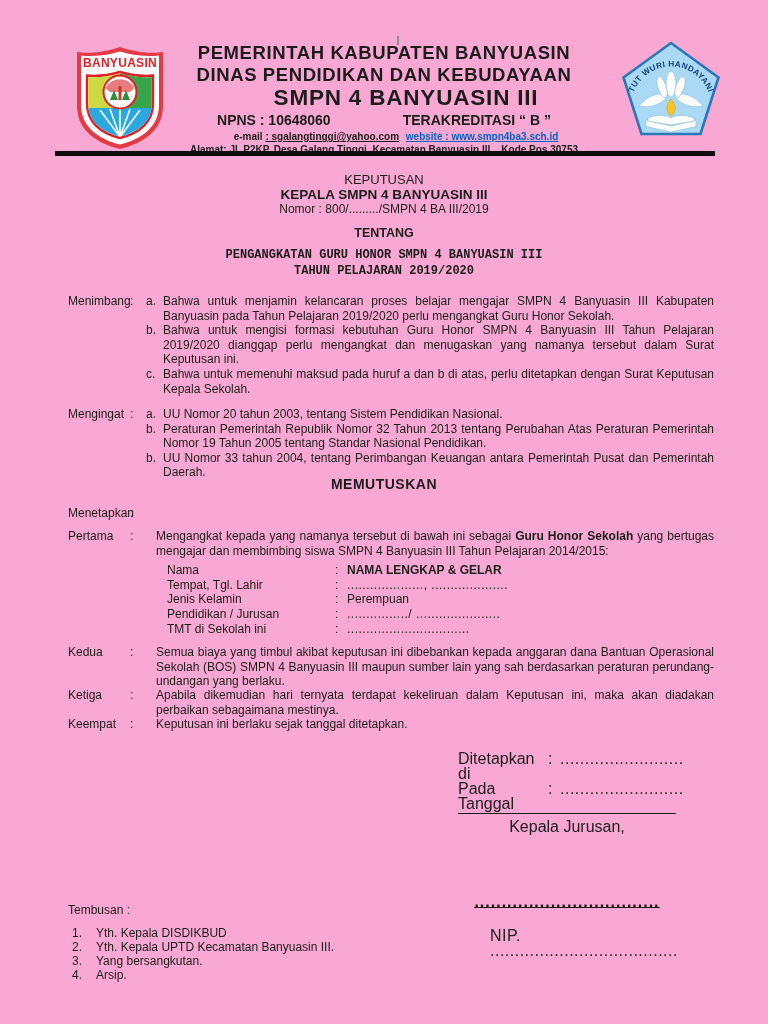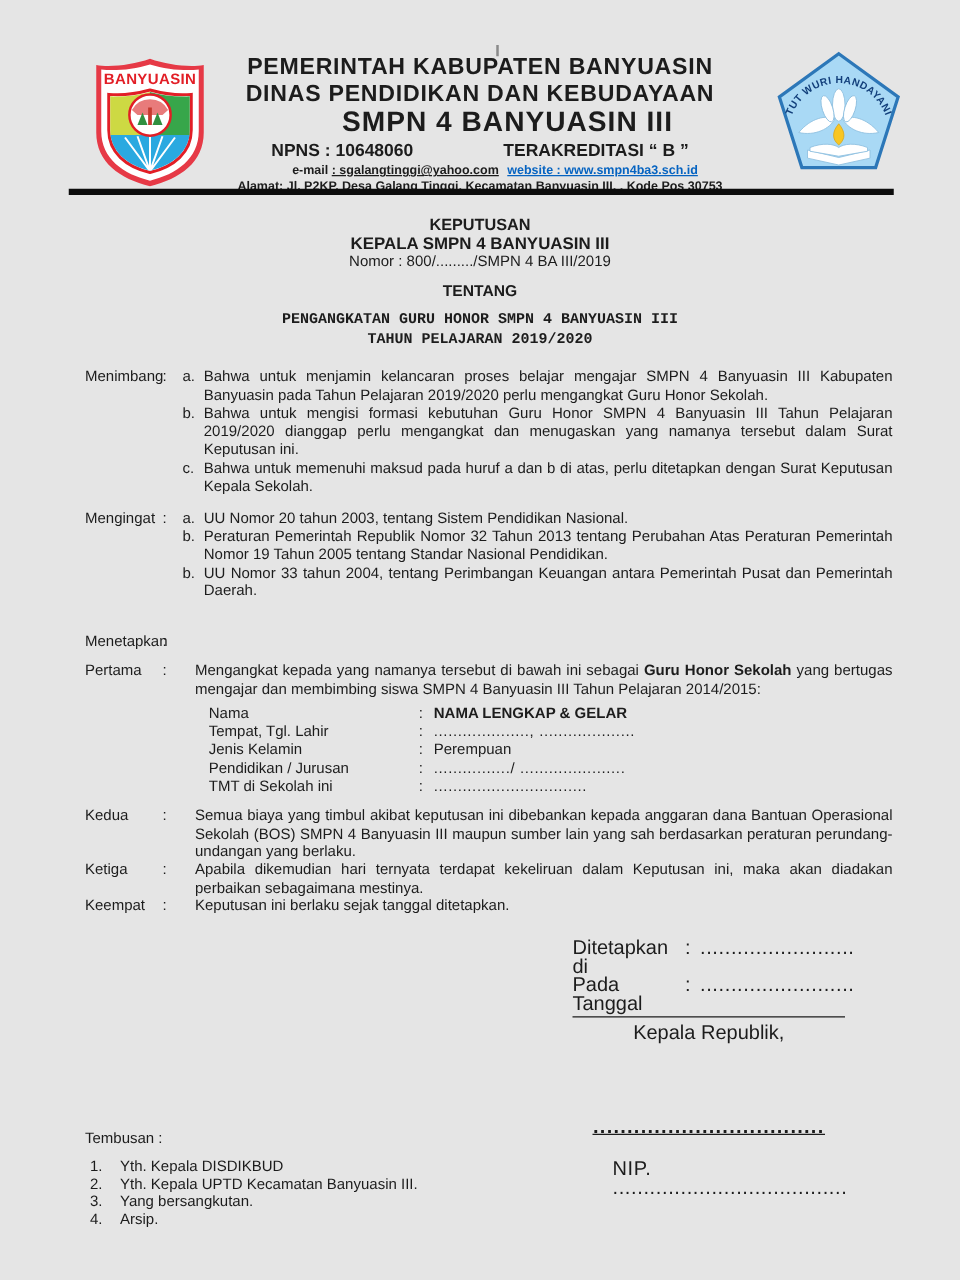--- a/index.html
+++ b/index.html
@@ -1,37 +1,37 @@
 <!DOCTYPE html>
 <html><head>
 <meta charset="utf-8">
 <style>
   * { margin:0; padding:0; box-sizing:border-box; }
   html,body { width:768px; height:1024px; background:#ffffff; }
   body { font-family:"Liberation Sans", sans-serif; color:#1c1c1c; }
-  .page { position:relative; width:768px; height:1024px; background:#e5e5e5; overflow:hidden; }
+  .page { position:relative; width:768px; height:1024px; background:#f9a8d4; overflow:hidden; }
 
   
   .header { position:absolute; top:42px; left:0; width:768px; text-align:center; }
   .logo-left  { position:absolute; left:74px;  top:4px; }
   .logo-right { position:absolute; right:46px; top:-2px; }
   .h-line1, .h-line2 { font-size:18.5px; font-weight:bold; letter-spacing:0.6px; line-height:21.5px; }
   .h-line3 { font-size:22.5px; font-weight:bold; letter-spacing:0.8px; line-height:24px; margin-top:1px;margin-left:44px; }
   .h-npsn-row { display:flex; justify-content:center; gap:72px; font-size:14px; font-weight:bold; margin-top:2px; line-height:16px; }
   .h-email-row { font-size:10px; font-weight:bold; margin-top:3px; line-height:12px; }
   .h-email-label { text-decoration:none;padding-left:24px; }
   .h-email-link { text-decoration:underline; color:#1c1c1c; }
   .h-site-link { text-decoration:underline; color:#0563C1; margin-left:4px; }
   .h-alamat { font-size:10px; font-weight:bold; text-decoration:underline; line-height:12px; margin-top:1px; }
   .rule { position:absolute; top:151px; left:55px; width:660px; height:5px; background:#0d0d0d; }
   .stray-mark { position:absolute; left:397px; top:36px; width:1.5px; height:9px; background:#8a8a8a; }
 
   
   .titleblock { position:absolute; top:172px; left:0; width:768px; text-align:center; }
-  .t-keputusan { font-size:13px; font-weight:bold; line-height:15px; }
+  .t-keputusan { font-size:13px; font-weight:normal; line-height:15px; }
   .t-kepala { font-size:13.5px; font-weight:bold; line-height:15px; }
   .t-nomor { font-size:12px; line-height:15px; }
   .t-tentang { font-size:12.5px; font-weight:bold; margin-top:9px; line-height:15px; }
   .t-subject { font-size:12px; font-weight:bold; line-height:15.5px; margin-top:7px;font-family:Liberation Mono, monospace; }
 
   
   .sec { position:absolute; left:68px; width:646px; font-size:12px; line-height:14.6px; }
   .srow { display:grid; grid-template-columns:62px 16px 1fr; }
   .lbl { white-space:nowrap; }
   .colon { text-align:left; }
@@ -185,20 +185,21 @@
           <span class="txt">Peraturan Pemerintah Republik Nomor 32 Tahun 2013 tentang Perubahan Atas Peraturan Pemerintah Nomor 19 Tahun 2005 tentang Standar Nasional Pendidikan.</span>
         </div>
         <div class="li">
           <span>b.</span>
           <span class="txt">UU Nomor 33 tahun 2004, tentang Perimbangan Keuangan antara Pemerintah Pusat dan Pemerintah Daerah.</span>
         </div>
       </div>
     </div>
   </div>
 
+  <div id="memutuskan">MEMUTUSKAN</div>
 
   <div class="sec" id="sec-menetapkan">
     <div class="srow">
       <span class="lbl">Menetapkan</span>
       <span class="colon">:</span>
       <span></span>
     </div>
   </div>
 
   <div class="sec" id="sec-pertama">
@@ -268,21 +269,21 @@
         <span>Ditetapkan di</span>
         <span>:</span>
         <span class="dots">.........................</span>
       </div>
       <div class="sigrow">
         <span>Pada Tanggal</span>
         <span>:</span>
         <span class="dots">.........................</span>
       </div>
     </div>
-    <div class="sig-role">Kepala Republik,</div>
+    <div class="sig-role">Kepala Jurusan,</div>
     <div class="sig-name-wrap">
       <span class="sig-name-line">..................................</span>
     </div>
     <div class="sig-nip dots">NIP. ......................................</div>
   </div>
 
   <div class="tembusan">
     <div>Tembusan :</div>
     <div class="tb-list">
       <div class="tb-item">

